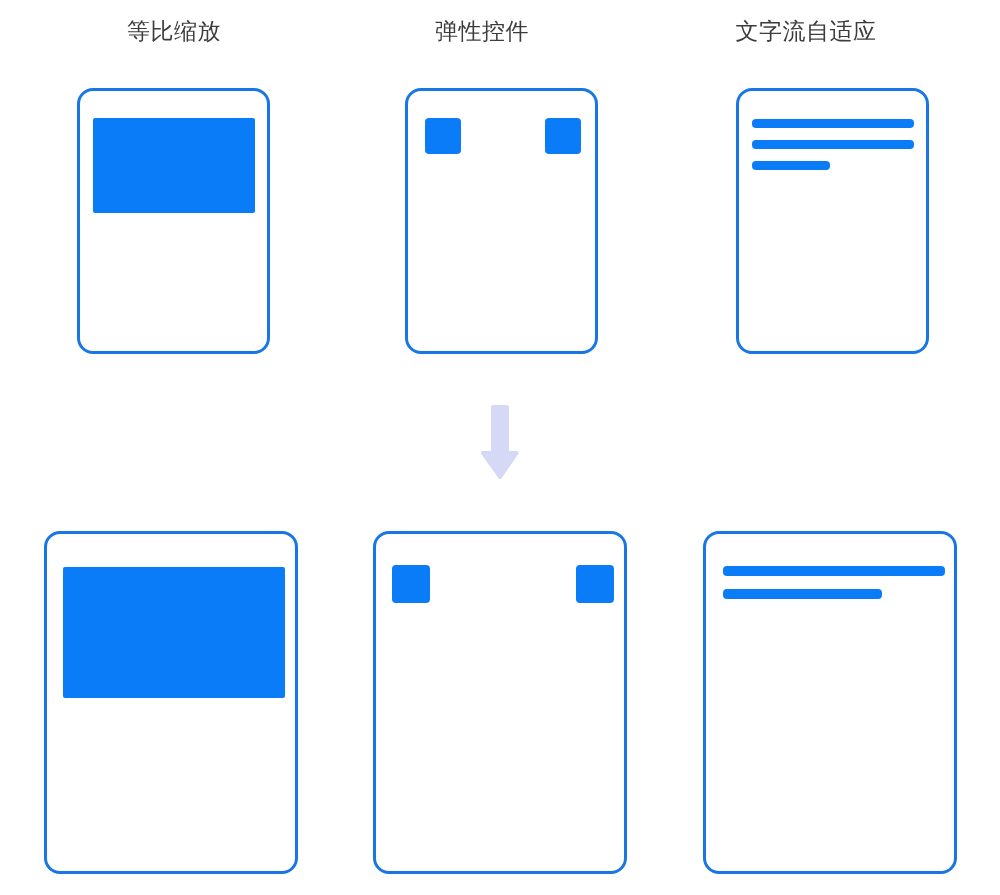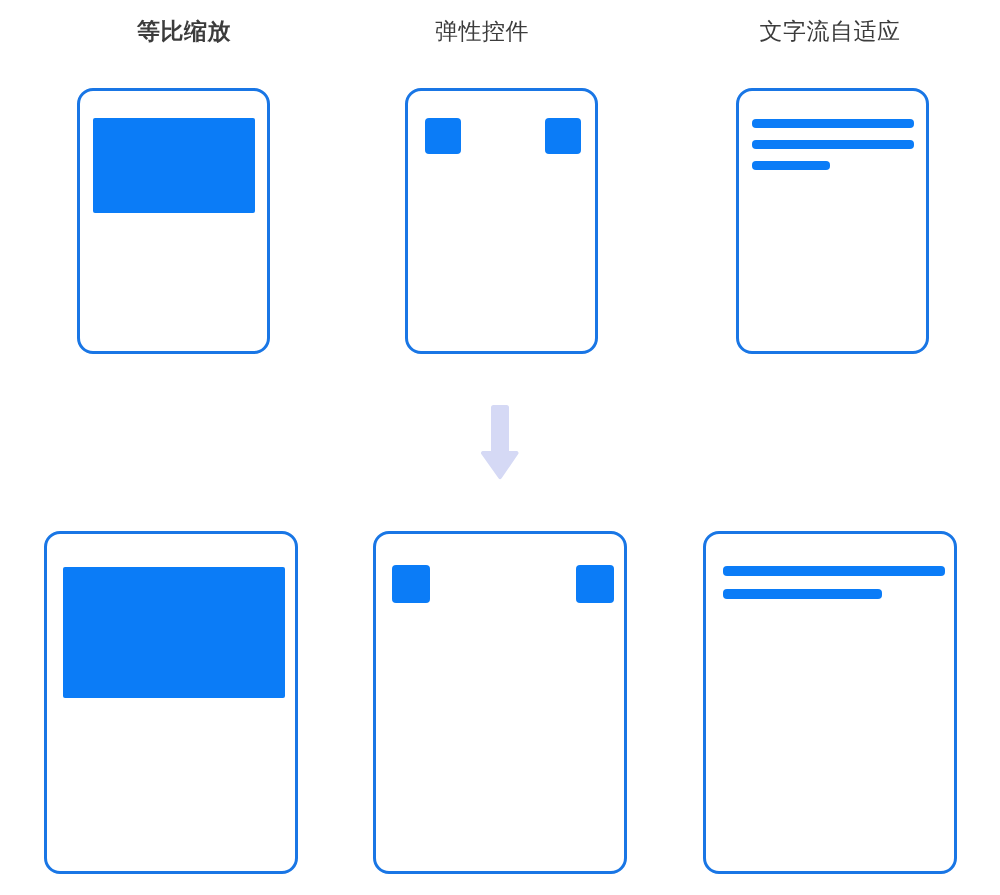--- a/index.html
+++ b/index.html
@@ -24,23 +24,23 @@
   .col-title {
     position: absolute;
     top: 16px;
     text-align: center;
     font-size: 23px;
     line-height: 30px;
     color: #3c3c3c;
     letter-spacing: 0.5px;
     white-space: nowrap;
   }
-  .col-title.c0 { left: 14px;   width: 340px; font-weight: bold; }
+  .col-title.c0 { left: 4px;   width: 340px; }
   .col-title.c1 { left: 312px; width: 340px; }
-  .col-title.c2 { left: 660px; width: 340px; }
+  .col-title.c2 { left: 636px; width: 340px; }
 
   
   .card {
     position: absolute;
     box-sizing: border-box;
     border: 3px solid #1976E5;
     border-radius: 16px;
     background: #ffffff;
   }
 

